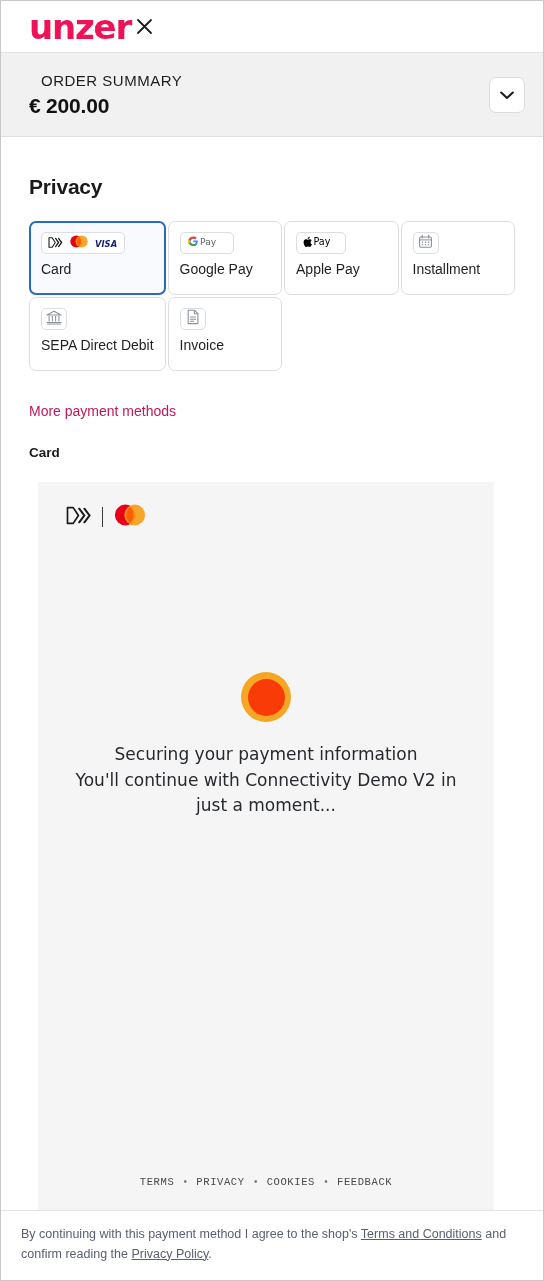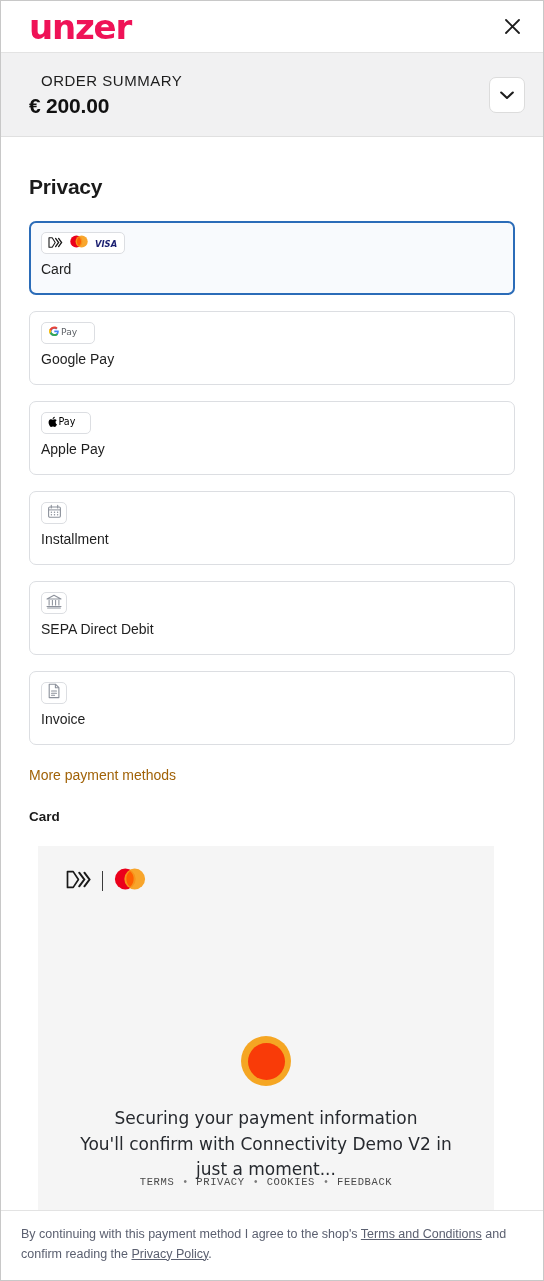--- a/index.html
+++ b/index.html
@@ -22,21 +22,21 @@
     position: relative;
   }
 
   
   .header {
     height: 52px;
     flex: 0 0 52px;
     background: #ffffff;
     display: flex;
     align-items: center;
-    justify-content: space-between;
+    justify-content: flex-start;
     padding: 0 18px 0 28px;
     border-bottom: 1px solid #e3e3e3;
   }
   .logo {
     font-size: 34px;
     line-height: 34px;
     font-weight: 700;
     color: #ef1257;
     letter-spacing: -1.2px;
     font-family: "DejaVu Sans", sans-serif;
@@ -115,22 +115,22 @@
   }
   .section-divider .sd-line {
     flex: 1 1 auto;
     height: 1px;
     background: #dcdee2;
   }
 
   
   .pm-grid {
     display: grid;
-    grid-template-columns: repeat(1, 1fr);
-    gap: 16px;
+    grid-template-columns: repeat(4, 1fr);
+    gap: 2px;
   }
   .pm-tile {
     height: 74px;
     border: 1px solid #dcdee2;
     border-radius: 7px;
     background: #ffffff;
     padding: 10px 11px;
     display: flex;
     flex-direction: column;
     justify-content: flex-start;
@@ -155,23 +155,23 @@
     width: fit-content;
   }
   .pm-badge.icon-only { width: 26px; padding: 0; }
   .pm-label {
     font-size: 14px;
     color: #1f1f1f;
     white-space: nowrap;
   }
 
   .more-link {
-    margin-top: 22px;
+    margin-top: 32px;
     font-size: 14px;
-    color: #a16207;
+    color: #be185d;
     cursor: pointer;
     width: fit-content;
   }
 
   .card-heading {
     margin-top: 26px;
     font-size: 13.5px;
     font-weight: 700;
     color: #1a1a1a;
   }
@@ -433,21 +433,21 @@
             <path d="M17 3.1 a10.4 10.4 0 0 0 0 15.8 a10.4 10.4 0 0 0 0 -15.8 z" fill="#ff5f00"></path>
           </svg>
         </span>
       </div>
 
       <div class="frame-center">
         <div class="spinner">
           <div class="spinner-inner"></div>
         </div>
         <div class="securing-line1">Securing your payment information</div>
-        <div class="securing-line2">You'll confirm with Connectivity Demo V2 in just a moment...</div>
+        <div class="securing-line2">You'll continue with Connectivity Demo V2 in just a moment...</div>
       </div>
 
       <div class="frame-footer">
         <span class="ff-link">TERMS</span>
         <span class="ff-dot">•</span>
         <span class="ff-link">PRIVACY</span>
         <span class="ff-dot">•</span>
         <span class="ff-link">COOKIES</span>
         <span class="ff-dot">•</span>
         <span class="ff-link">FEEDBACK</span>

